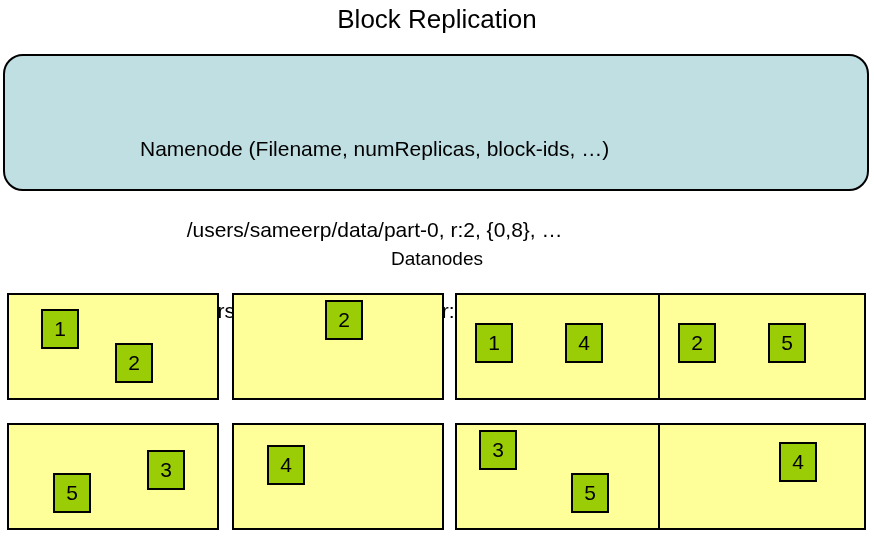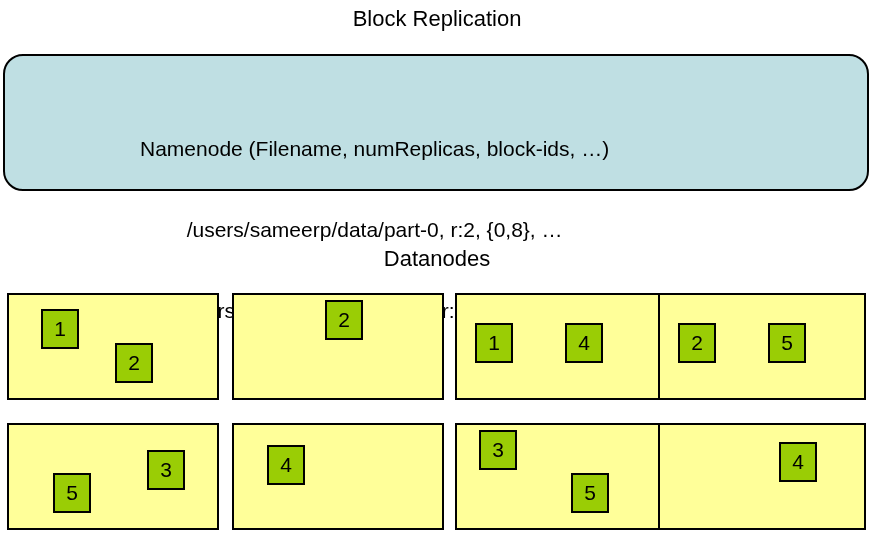--- a/index.html
+++ b/index.html
@@ -16,21 +16,21 @@
     -webkit-font-smoothing: none;
   }
 
   
   #diagram-title {
     position: absolute;
     left: 0;
     top: 5px;
     width: 874px;
     text-align: center;
-    font-size: 22px;
+    font-size: 26px;
     color: #000000;
     letter-spacing: 0px;
     line-height: 28px;
   }
 
   
   #namenode-panel {
     position: absolute;
     left: 3px;
     top: 54px;
@@ -53,21 +53,21 @@
   }
   .nn-line { display: block; }
 
   
   #datanodes-label {
     position: absolute;
     left: 0;
     top: 245px;
     width: 874px;
     text-align: center;
-    font-size: 22px;
+    font-size: 19px;
     color: #000000;
     line-height: 28px;
   }
 
   
   .datanode-row {
     position: absolute;
     left: 0;
     width: 874px;
     height: 107px;

